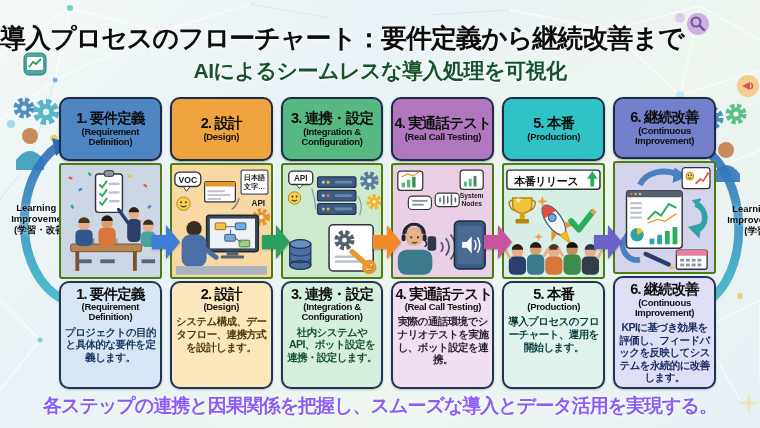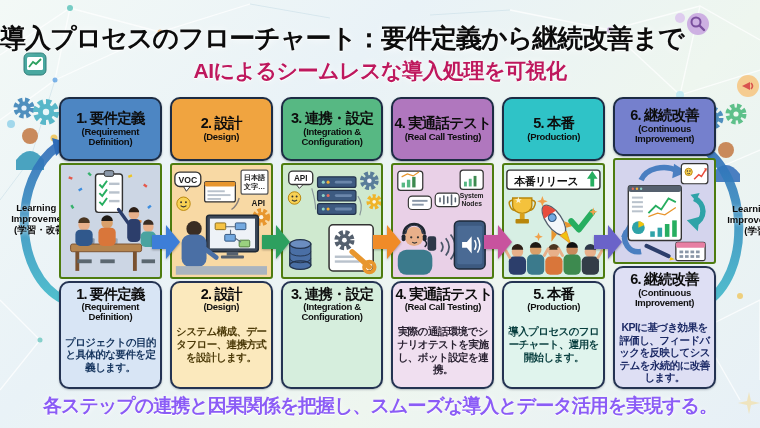--- a/index.html
+++ b/index.html
@@ -11,21 +11,21 @@
   .stage{position:absolute;inset:0;overflow:hidden;}
   .bg-net{position:absolute;inset:0;pointer-events:none;}
   .title{
     position:absolute;top:21px;left:0;width:100%;text-align:left;
     font-size:26px;font-weight:900;color:#0c0c0c;letter-spacing:-1px;
     text-shadow:0 1px 0 #fff,0 0 8px rgba(255,255,255,.95);
     white-space:nowrap;
   }
   .subtitle{
     position:absolute;top:57px;left:0;width:100%;text-align:center;
-    font-size:21px;font-weight:900;color:#be185d;letter-spacing:-0.5px;
+    font-size:21px;font-weight:900;color:#14532d;letter-spacing:-0.5px;
     text-shadow:0 1px 0 #fff,0 0 8px rgba(255,255,255,.95);
   }
   .flow{position:absolute;left:59px;top:97px;width:657px;height:292px;display:flex;gap:8px;}
   .col{flex:1;display:flex;flex-direction:column;min-width:0;}
   .hdr{
     height:60px;border:2px solid #1d2c44;border-radius:10px;
     background:var(--hdr,#888);color:#0d0d0d;
     display:flex;flex-direction:column;justify-content:center;align-items:center;
     text-align:center;box-shadow:0 1px 2px rgba(20,30,50,.35);
   }
@@ -36,21 +36,21 @@
     background:var(--illus,#ddd);overflow:hidden;
   }
   .illus svg{display:block;width:100%;height:100%;}
   .panel{
     flex:1;margin-top:2px;border:2px solid #243352;border-radius:10px;
     background:var(--panel,#eee);padding:4px 2px 3px 2px;text-align:center;
     box-shadow:0 1px 2px rgba(20,30,50,.25);
   }
   .pjp{font-size:14.5px;font-weight:900;color:#0d0d0d;line-height:1.05;letter-spacing:-0.8px;white-space:nowrap;}
   .pen{font-size:9.5px;font-weight:800;color:#101010;line-height:1.08;letter-spacing:-0.3px;}
-  .pdesc{margin-top:13px;font-size:10.5px;font-weight:800;line-height:1.2;letter-spacing:-0.6px;color:var(--desc,#222);}
+  .pdesc{margin-top:3px;font-size:10.5px;font-weight:800;line-height:1.2;letter-spacing:-0.6px;color:var(--desc,#222);}
   .step-arrow{position:absolute;width:28px;height:34px;top:128px;filter:drop-shadow(0 1px 1px rgba(0,0,0,.3));}
   .step-arrow polygon{fill:var(--arrow,#777);}
   .loop-label{
     position:absolute;text-align:center;font-size:9.5px;font-weight:900;color:#0d0d0d;
     line-height:1.15;text-shadow:0 0 4px rgba(255,255,255,.9);white-space:nowrap;
   }
   .loop-label.left{left:0px;top:203px;width:82px;}
   .loop-label.right{left:712px;top:204px;width:90px;}
   .footer{
     position:absolute;top:393px;left:0;width:100%;text-align:center;
@@ -364,20 +364,21 @@
             <g>
               <line x1="72" y1="88" x2="90" y2="104" stroke="#e8962e" stroke-width="5.5" stroke-linecap="round"></line>
               <circle cx="90" cy="104" r="5.5" fill="none" stroke="#e8962e" stroke-width="4"></circle>
             </g>
           </g>
         </svg>
       </div>
       <div class="panel">
         <div class="pjp">3. 連携・設定</div>
         <div class="pen">(Integration &amp; Configuration)</div>
+        <div class="pdesc">社内システムやAPI、ボット設定を連携・設定します。</div>
       </div>
     </div>
 
     <div class="col" style="--hdr: #b077be; --illus: #e9d0e7; --panel: #f0dff0; --desc: #2b2333;">
       <div class="hdr">
         <div class="hjp">4. 実通話テスト</div>
         <div class="hen">(Real Call Testing)</div>
       </div>
       <div class="illus">
         <svg viewBox="0 0 103 112">

